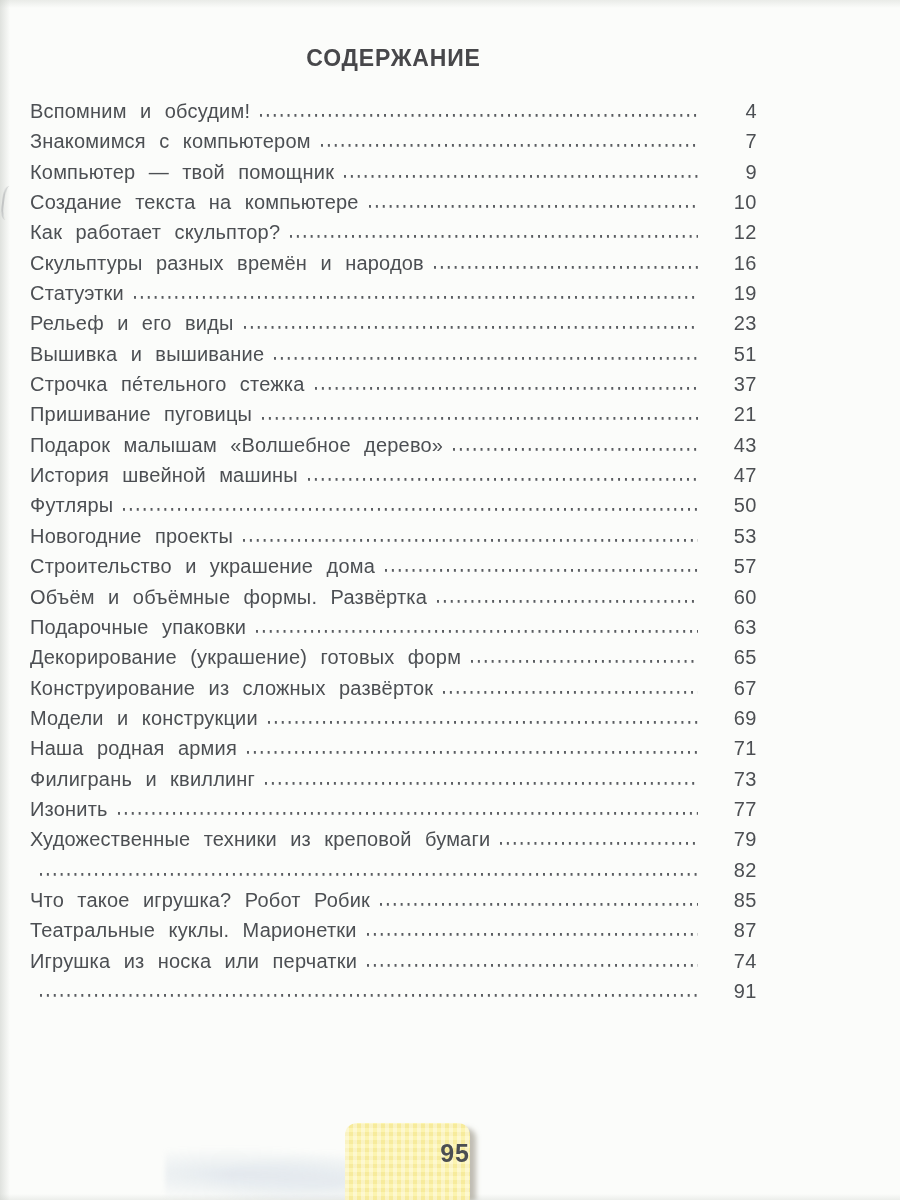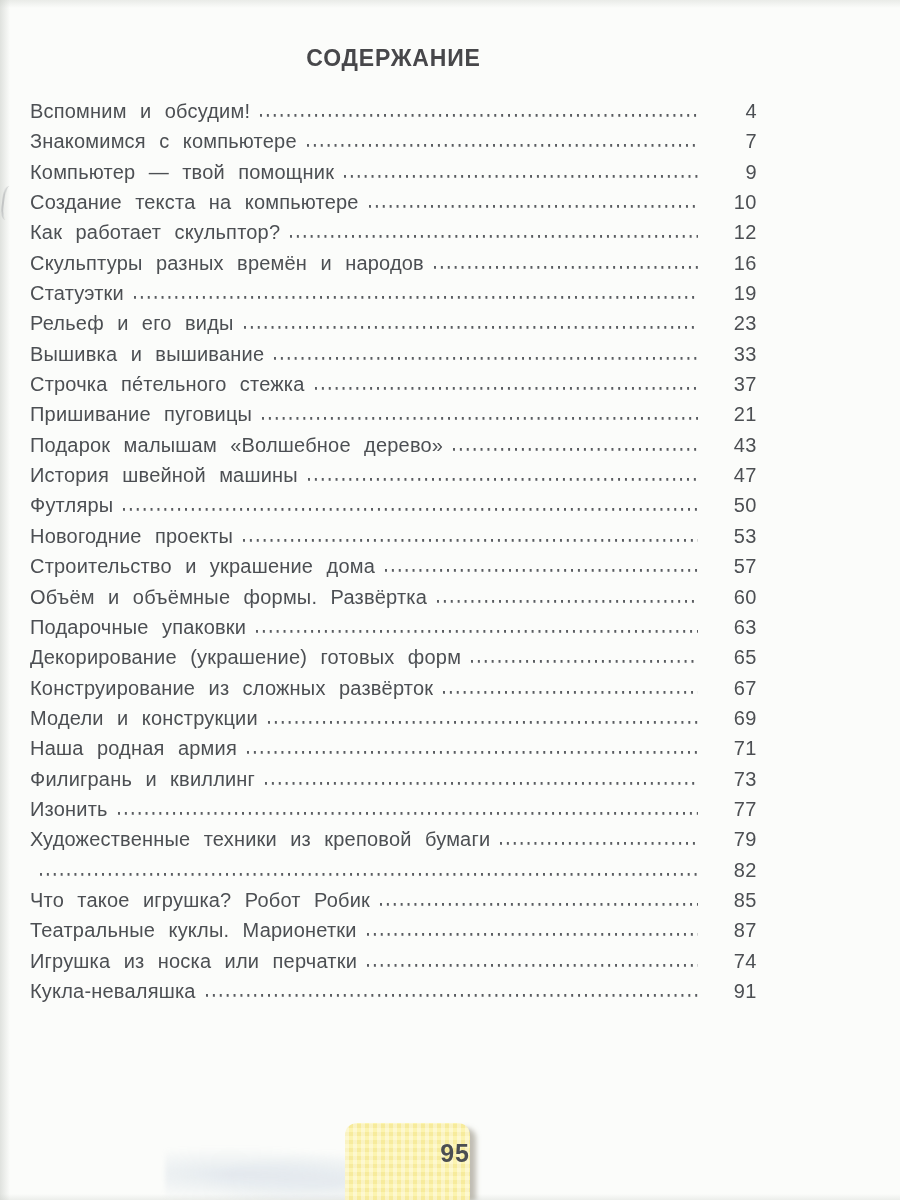--- a/index.html
+++ b/index.html
@@ -123,21 +123,21 @@
 
 <div class="page-title">СОДЕРЖАНИЕ</div>
 
 <div class="toc">
     <div class="row">
       <span class="row-label">Вспомним и обсудим!</span>
       <span class="leader"></span>
       <span class="row-page">4</span>
     </div>
     <div class="row">
-      <span class="row-label">Знакомимся с компьютере</span>
+      <span class="row-label">Знакомимся с компьютером</span>
       <span class="leader"></span>
       <span class="row-page">7</span>
     </div>
     <div class="row">
       <span class="row-label">Компьютер — твой помощник</span>
       <span class="leader"></span>
       <span class="row-page">9</span>
     </div>
     <div class="row">
       <span class="row-label">Создание текста на компьютере</span>
@@ -160,21 +160,21 @@
       <span class="row-page">19</span>
     </div>
     <div class="row">
       <span class="row-label">Рельеф и его виды</span>
       <span class="leader"></span>
       <span class="row-page">23</span>
     </div>
     <div class="row">
       <span class="row-label">Вышивка и вышивание</span>
       <span class="leader"></span>
-      <span class="row-page">33</span>
+      <span class="row-page">51</span>
     </div>
     <div class="row">
       <span class="row-label">Строчка пе́тельного стежка</span>
       <span class="leader"></span>
       <span class="row-page">37</span>
     </div>
     <div class="row">
       <span class="row-label">Пришивание пуговицы</span>
       <span class="leader"></span>
       <span class="row-page">21</span>
@@ -262,21 +262,20 @@
       <span class="row-label">Театральные куклы. Марионетки</span>
       <span class="leader"></span>
       <span class="row-page">87</span>
     </div>
     <div class="row">
       <span class="row-label">Игрушка из носка или перчатки</span>
       <span class="leader"></span>
       <span class="row-page">74</span>
     </div>
     <div class="row">
-      <span class="row-label">Кукла-неваляшка</span>
       <span class="leader"></span>
       <span class="row-page">91</span>
     </div>
   </div>
 
 <div class="footer-tab">
   <span class="footer-page-number">95</span>
 </div>
 
 </body></html>

